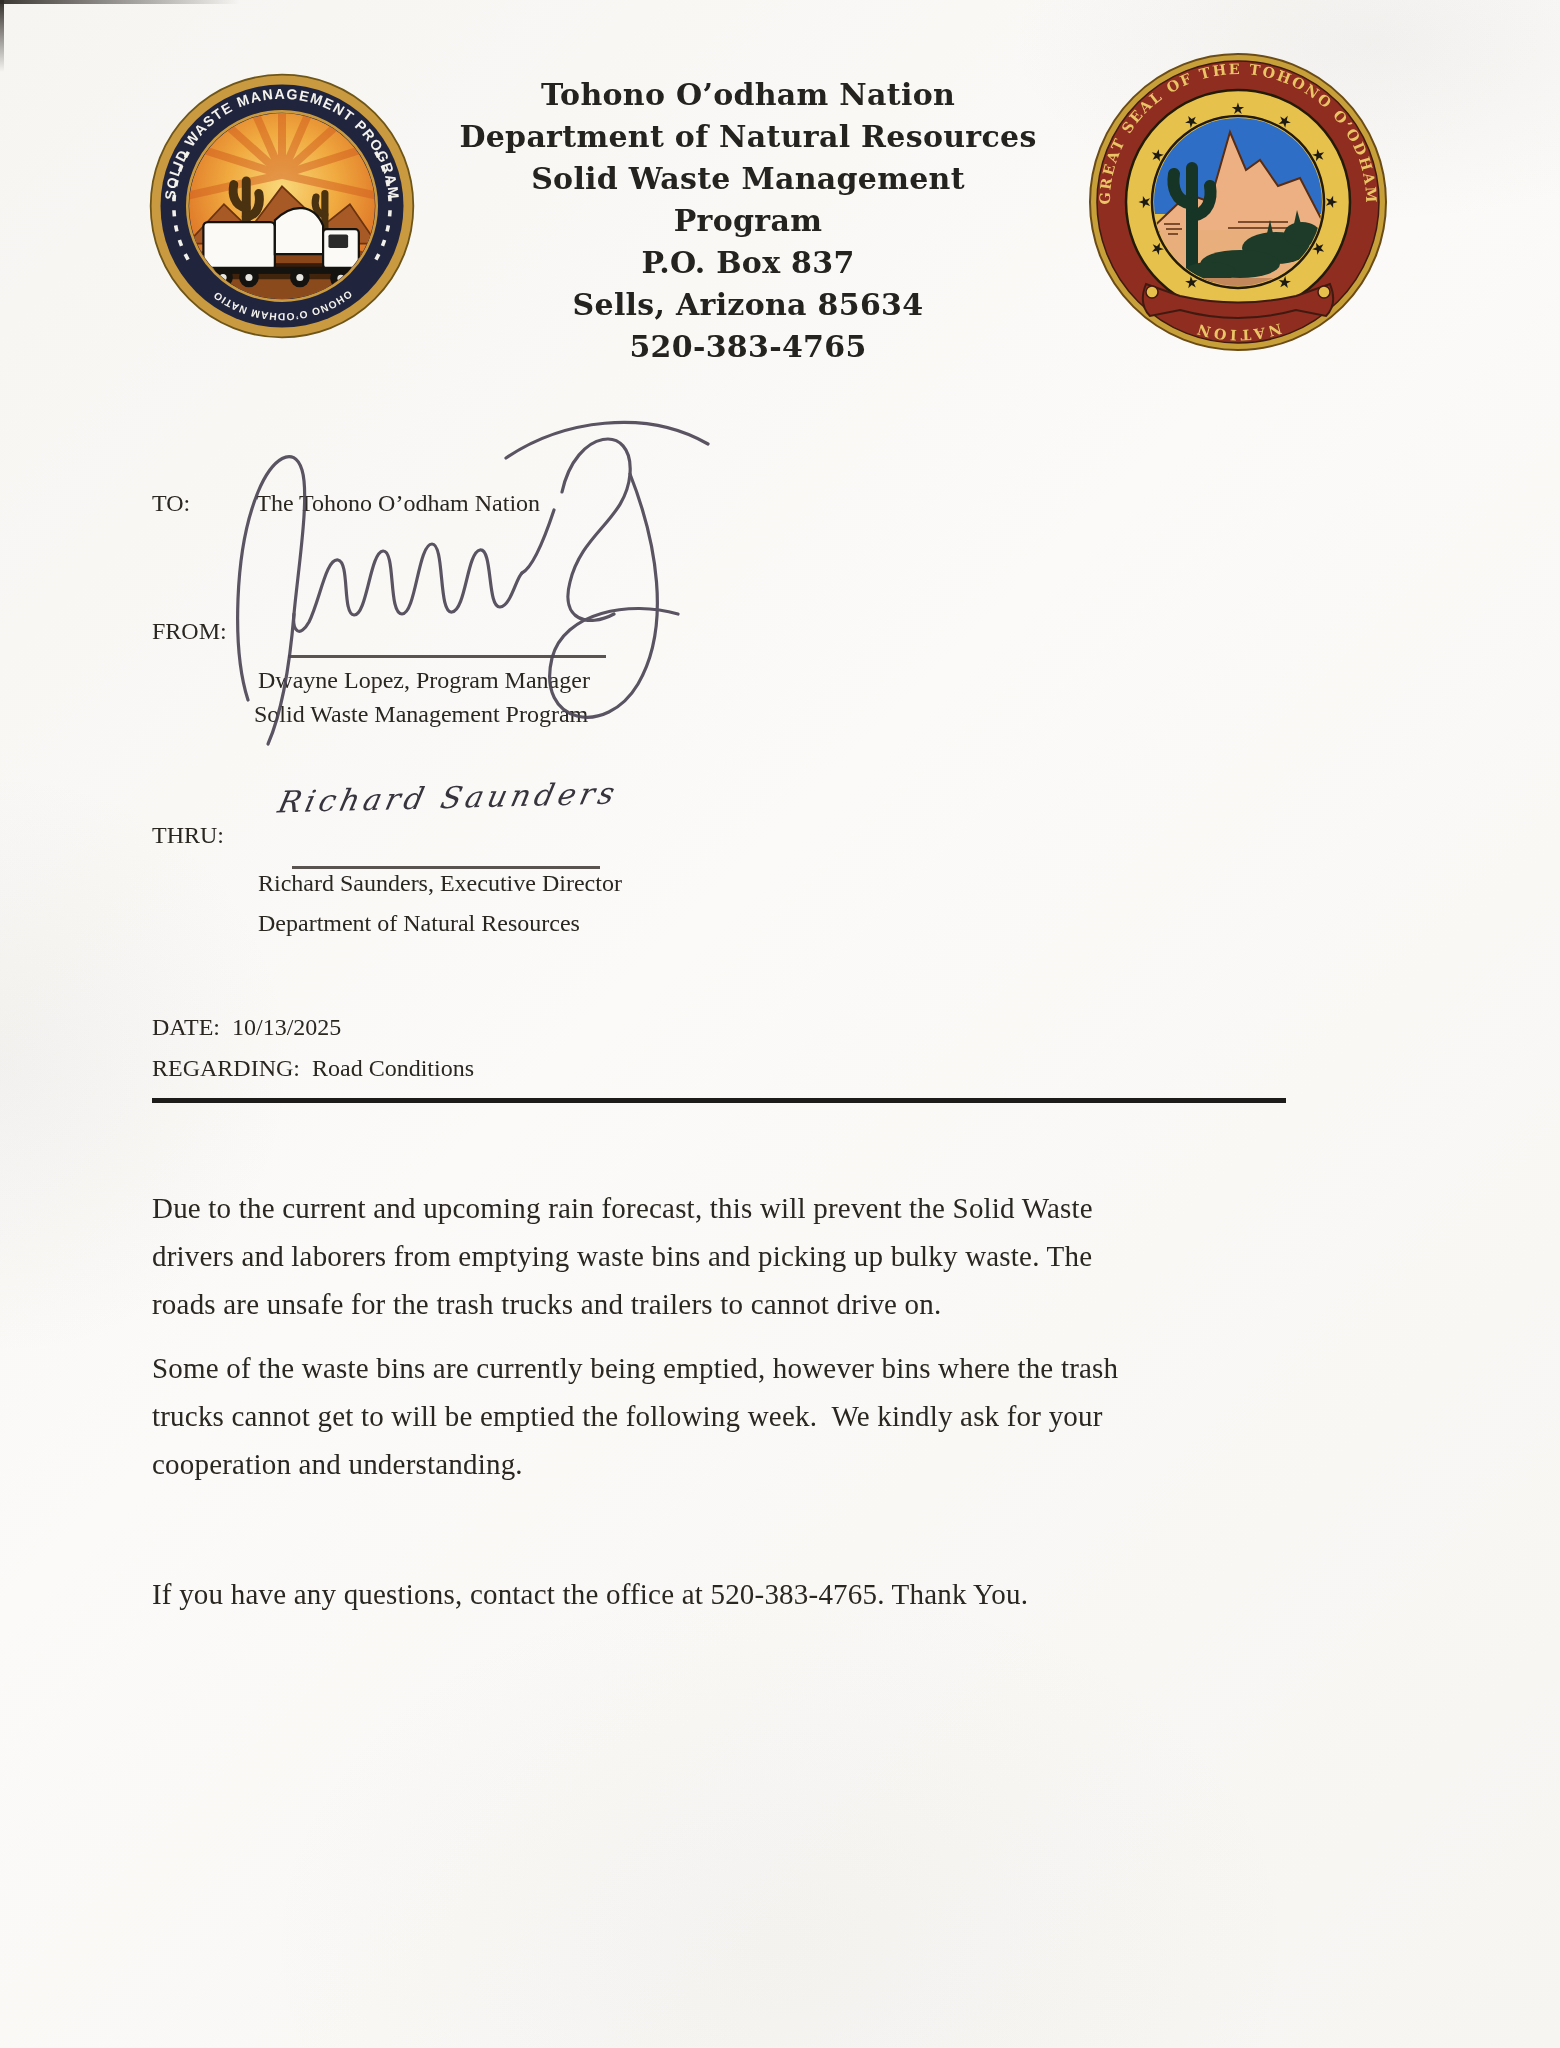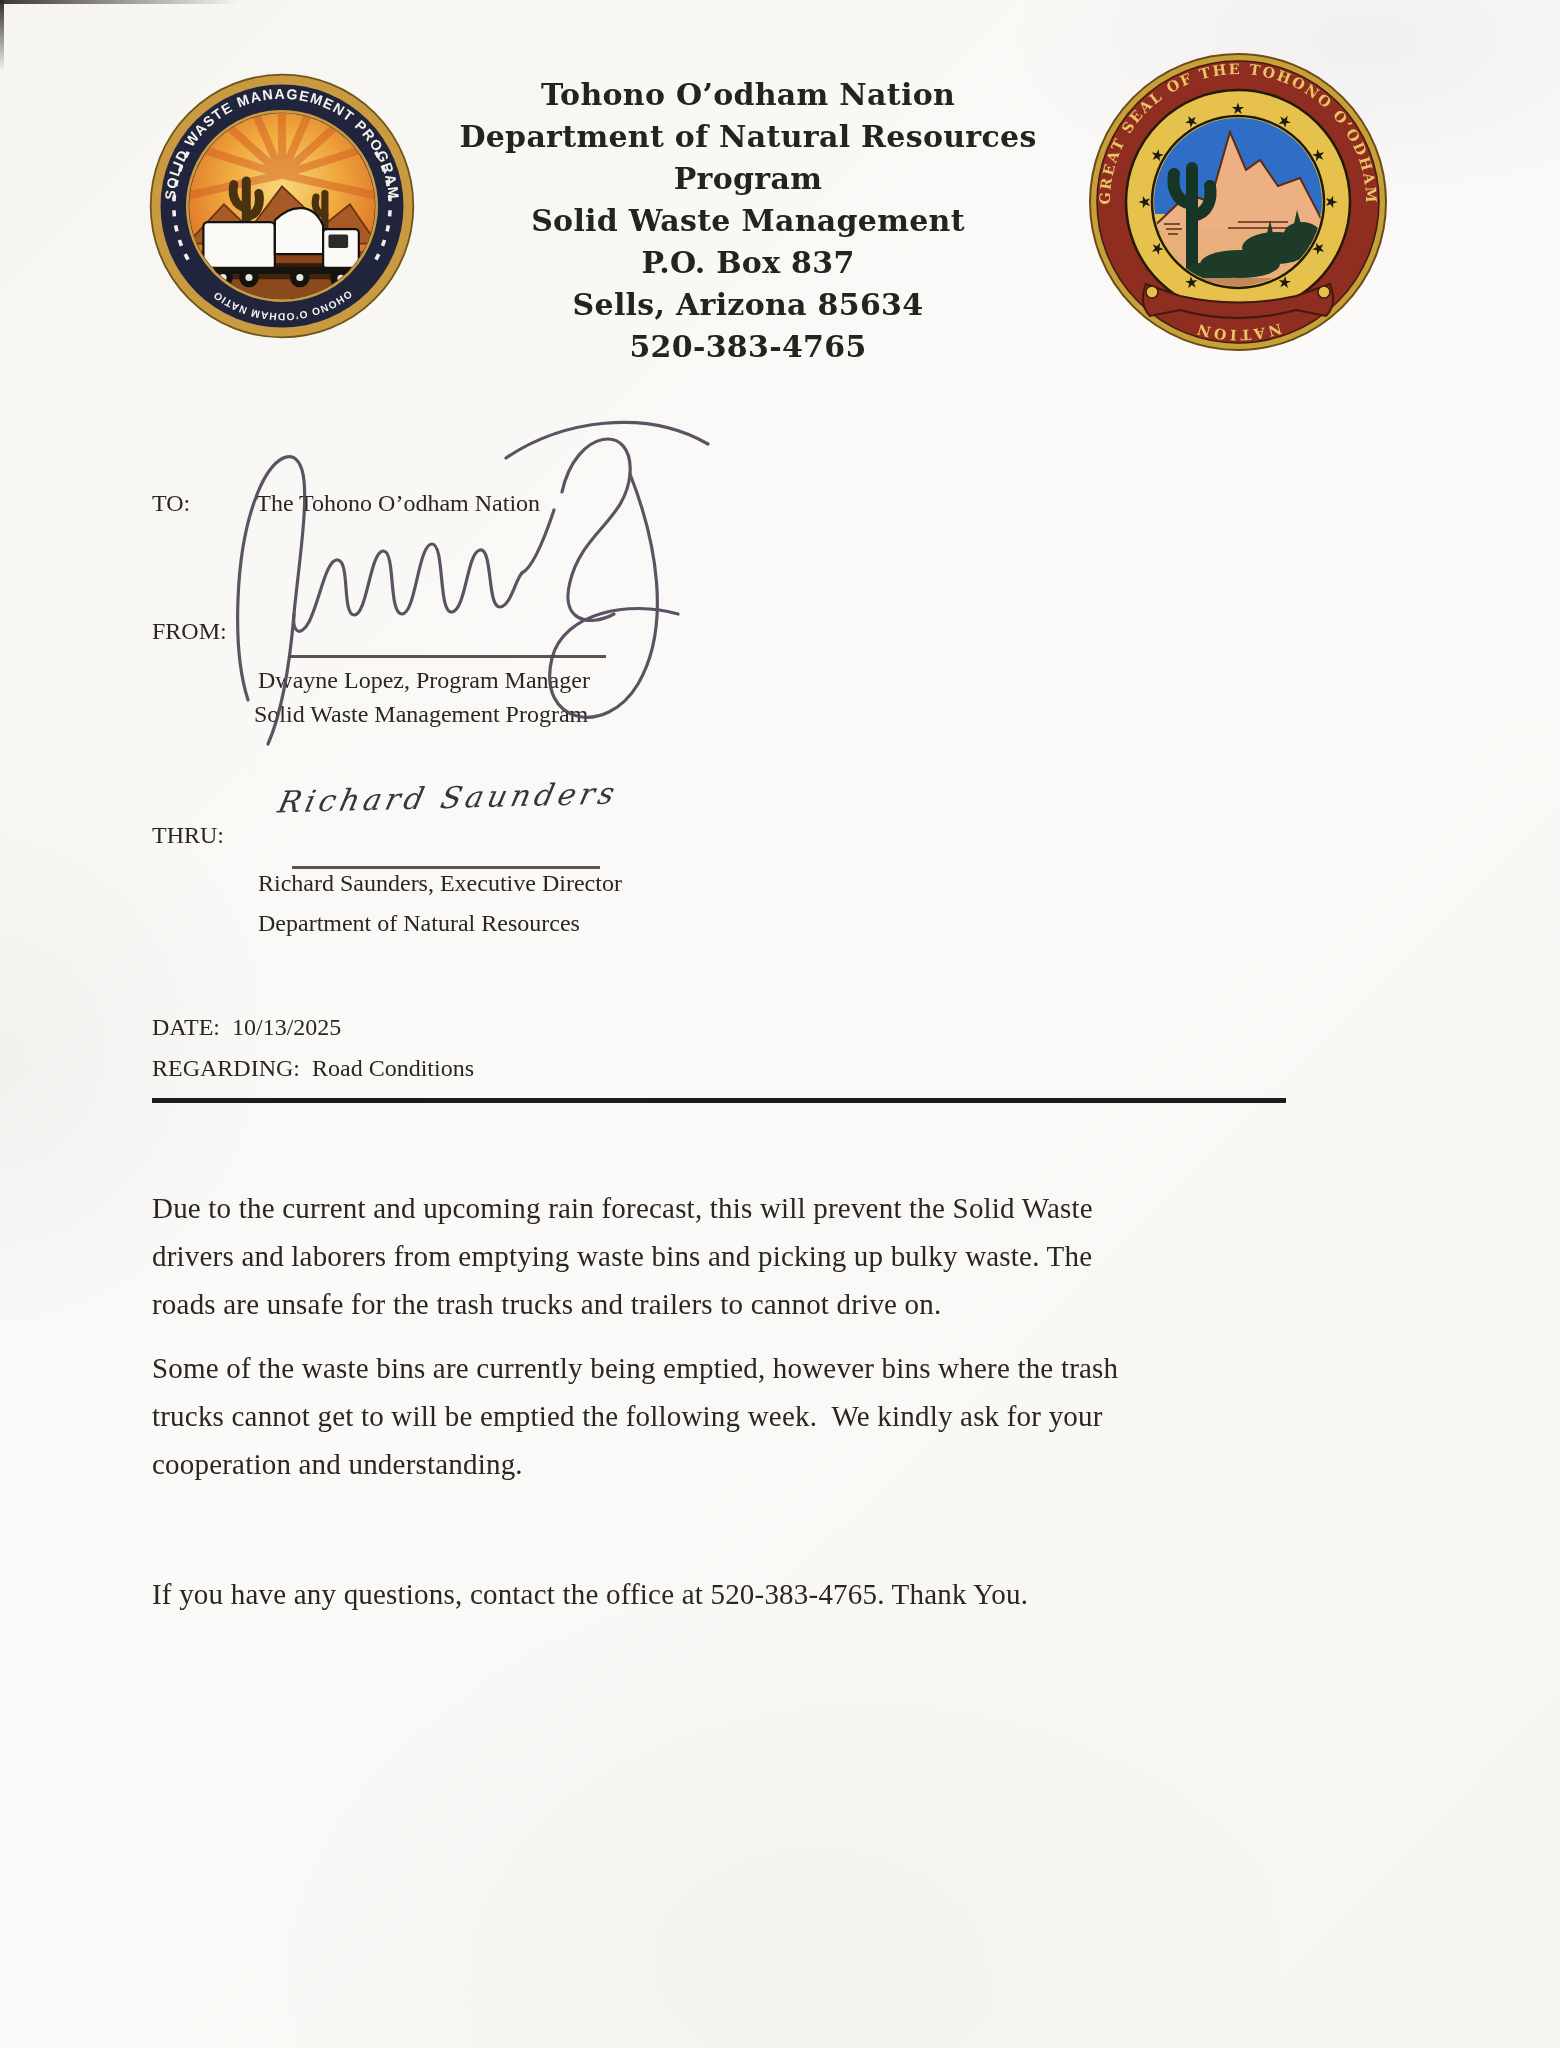--- a/index.html
+++ b/index.html
@@ -102,22 +102,22 @@
       <textPath href="#arcTopL" startOffset="50%" text-anchor="middle">SOLID WASTE MANAGEMENT PROGRAM</textPath>
     </text>
     <text font-family="Liberation Sans, sans-serif" font-weight="bold" font-size="11.5" fill="#f4f2ec" letter-spacing="1">
       <textPath href="#arcBotL" startOffset="50%" text-anchor="middle">·TOHONO O’ODHAM NATION·</textPath>
     </text>
   </svg>
 
   <div class="hdr">
     <div class="hdr-line">Tohono O’odham Nation</div>
     <div class="hdr-line">Department of Natural Resources</div>
+    <div class="hdr-line">Solid Waste Management</div>
     <div class="hdr-line">Program</div>
-    <div class="hdr-line">Solid Waste Management</div>
     <div class="hdr-line">P.O. Box 837</div>
     <div class="hdr-line">Sells, Arizona 85634</div>
     <div class="hdr-line">520-383-4765</div>
   </div>
 
   <svg class="logo-right" viewBox="0 0 300 300">
     <defs>
       <clipPath id="sealClip">
           <circle cx="150" cy="150" r="84"></circle>
         </clipPath>

